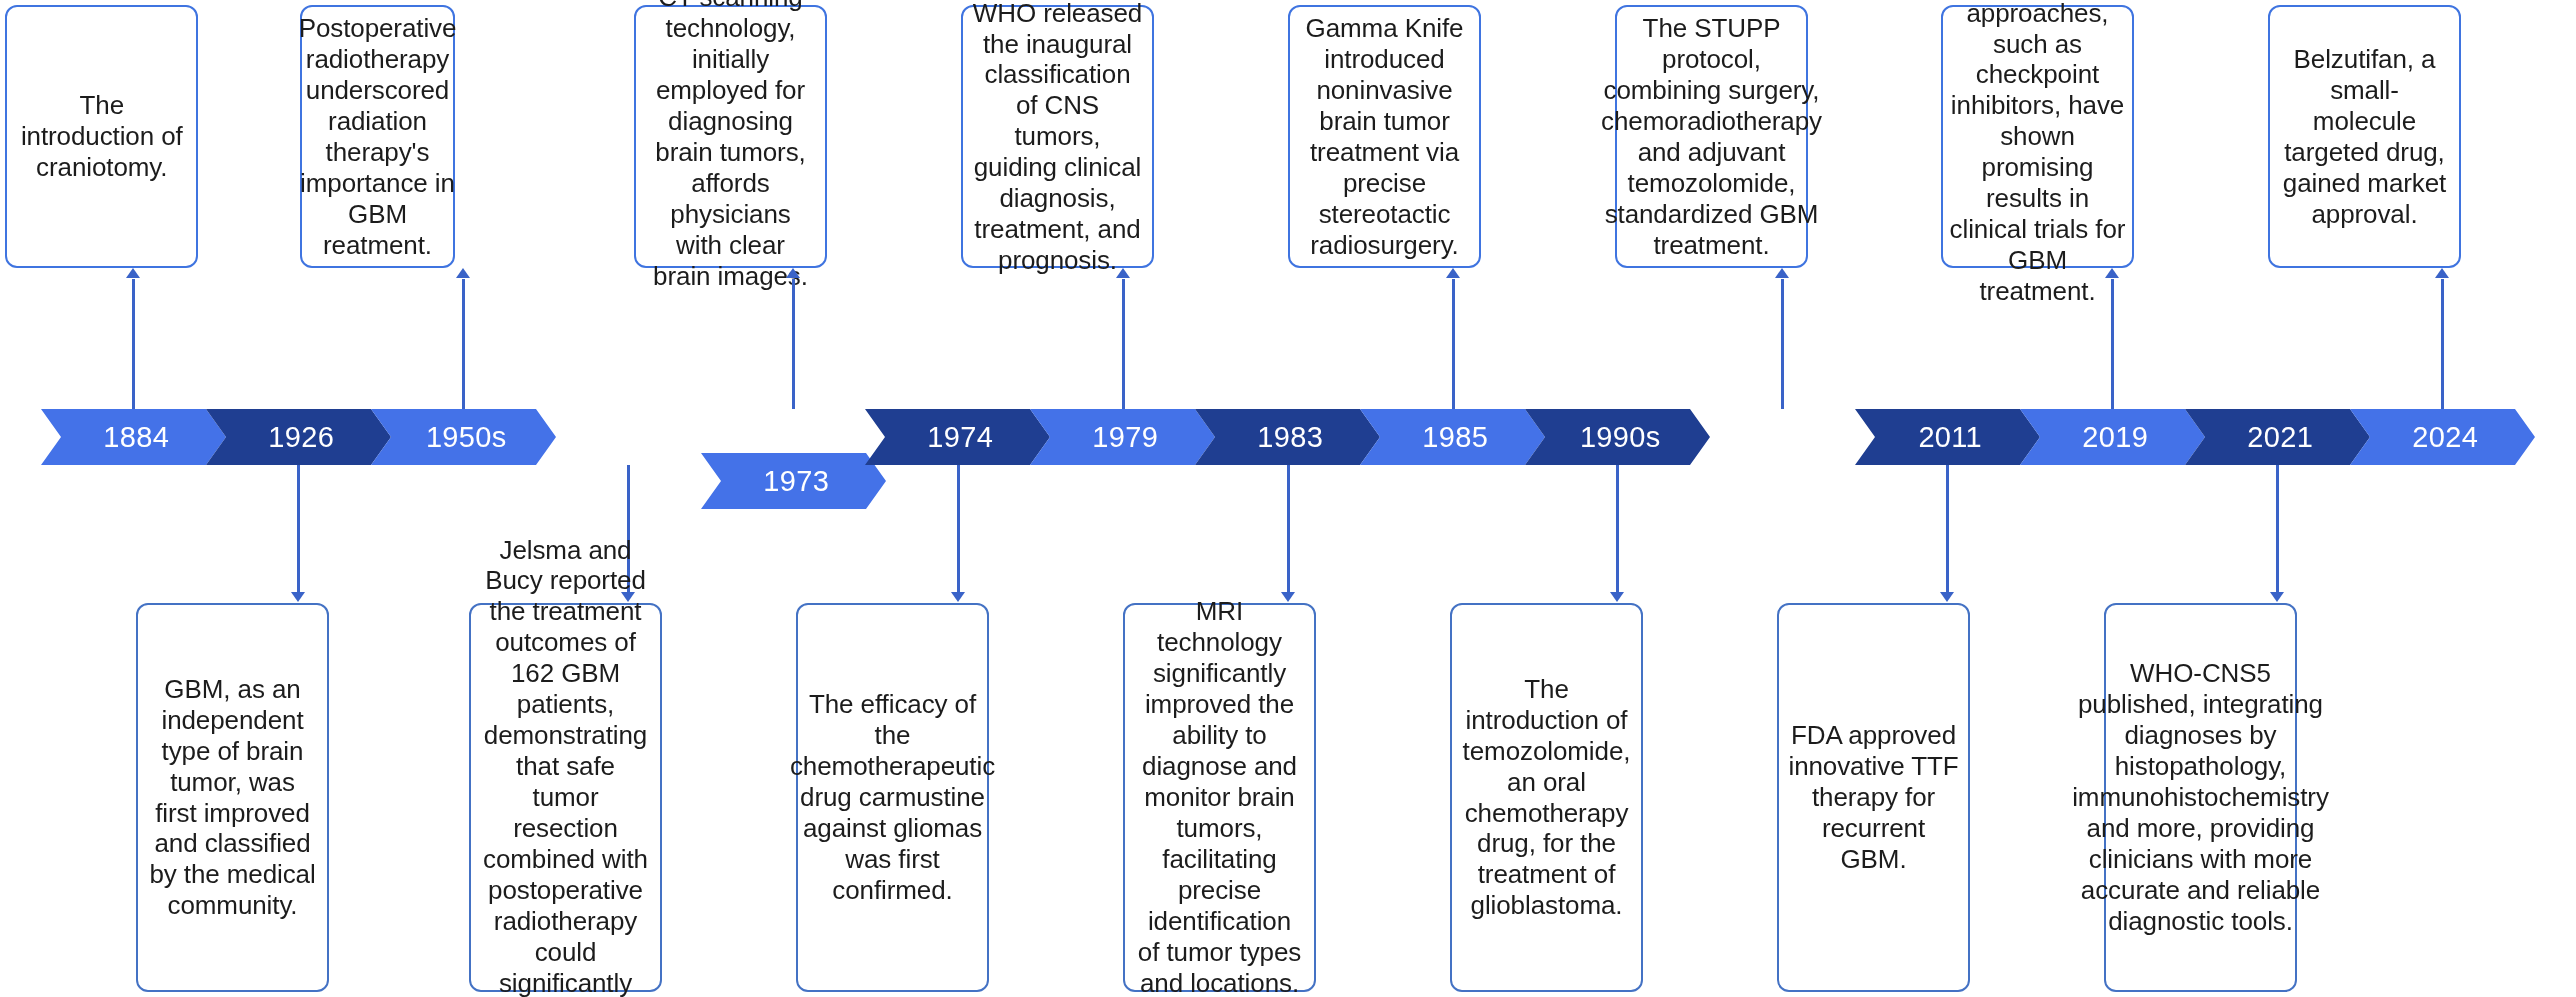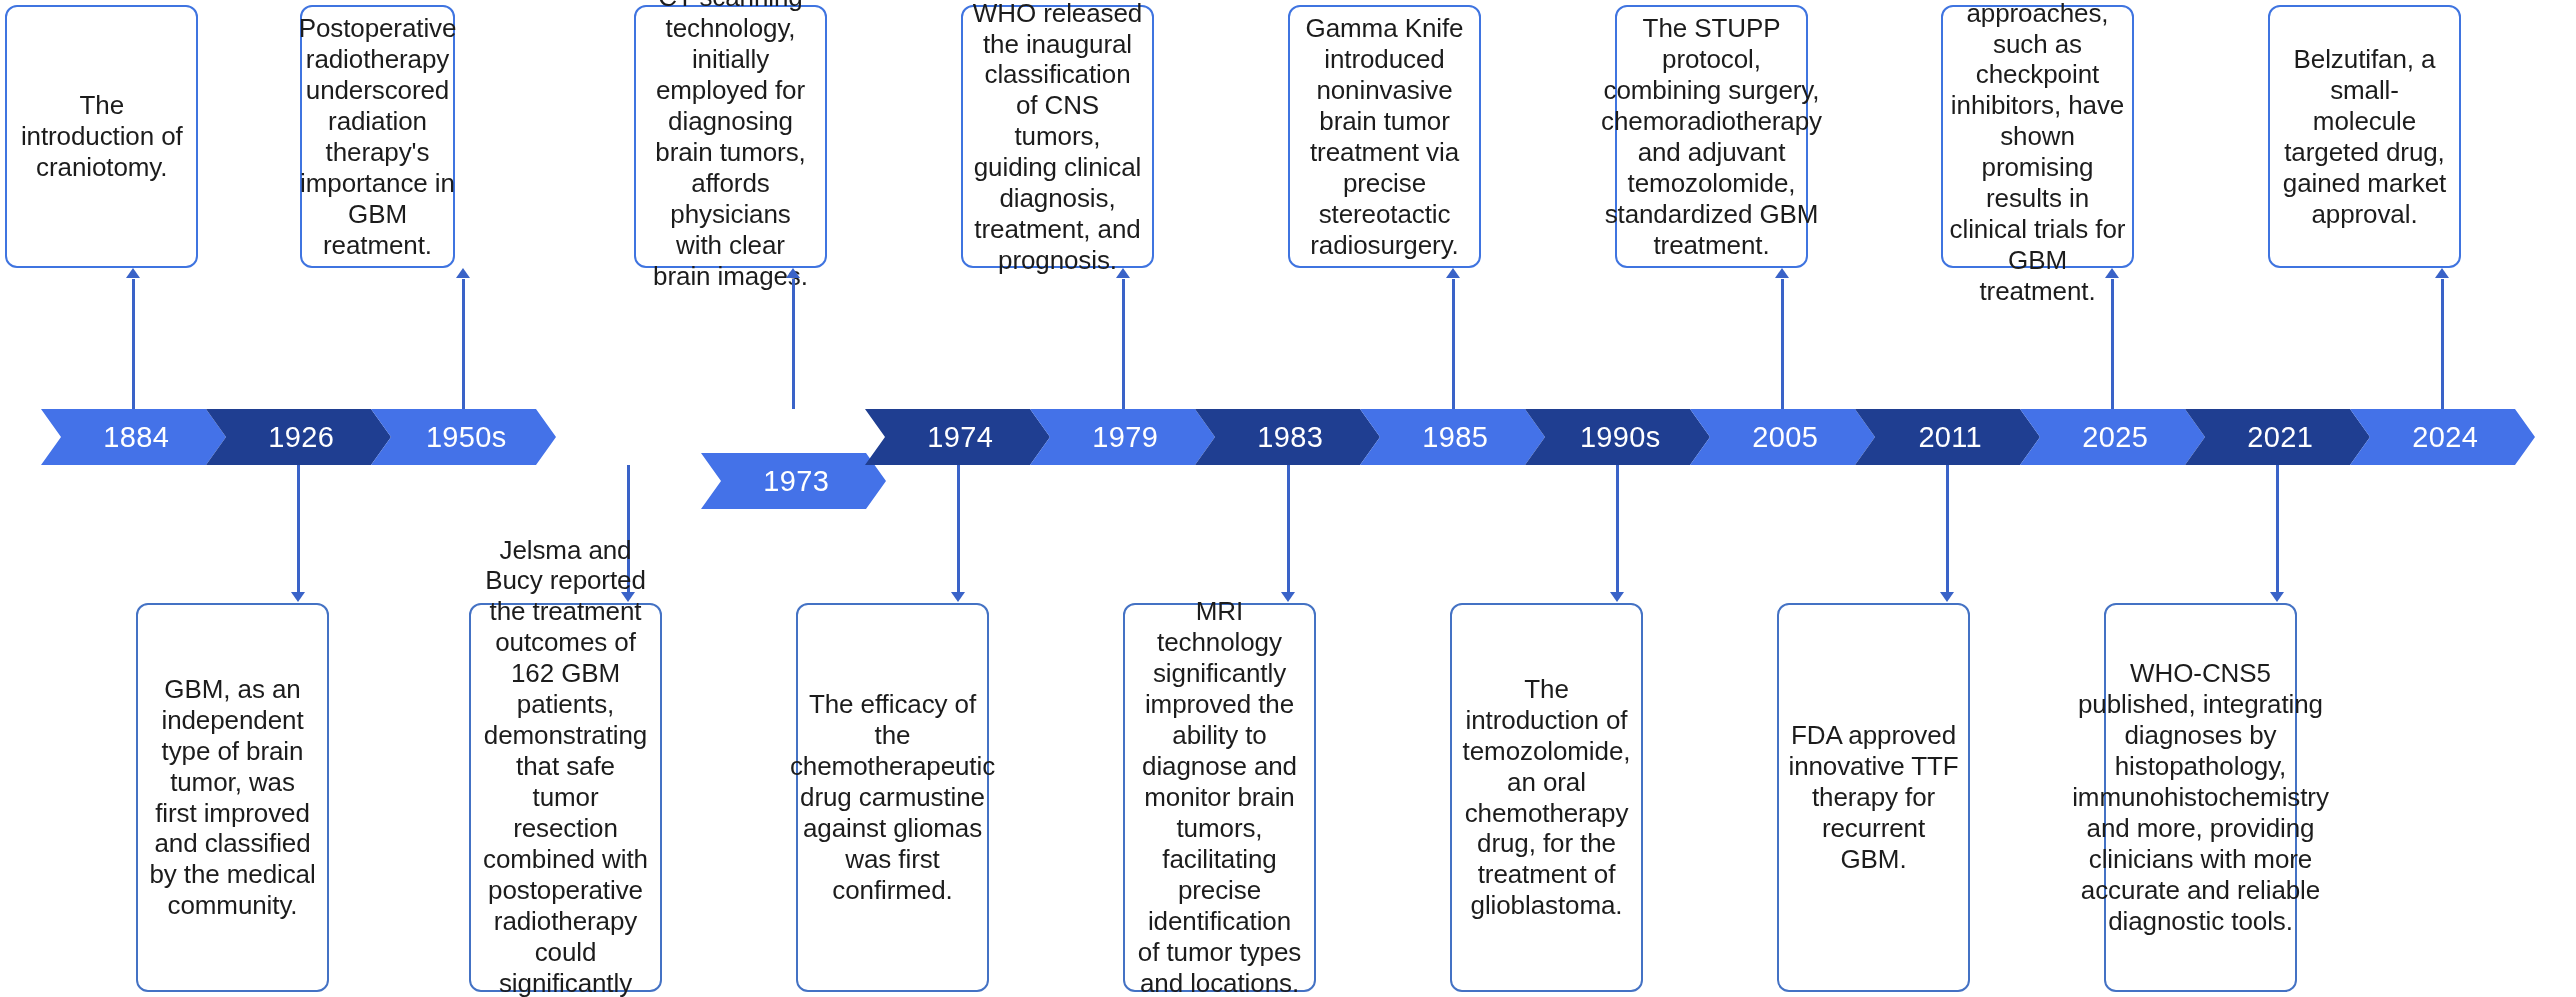--- a/index.html
+++ b/index.html
@@ -148,28 +148,25 @@
       </div>
       <div class="chev dark" style="left: 1154px; width: 185px;">
         <span>1983</span>
       </div>
       <div class="chev light" style="left: 1319px; width: 185px;">
         <span>1985</span>
       </div>
       <div class="chev dark" style="left: 1484px; width: 185px;">
         <span>1990s</span>
       </div>
-      <div class="chev light" style="left: 1649px; width: 185px;">
-        <span>2005</span>
-      </div>
       <div class="chev dark" style="left: 1814px; width: 185px;">
         <span>2011</span>
       </div>
       <div class="chev light" style="left: 1979px; width: 185px;">
-        <span>2025</span>
+        <span>2019</span>
       </div>
       <div class="chev dark" style="left: 2144px; width: 185px;">
         <span>2021</span>
       </div>
       <div class="chev light" style="left: 2309px; width: 185px;">
         <span>2024</span>
       </div>
     </div>
   <div id="bottom-boxes">
       <div class="box bottom" style="left: 136px; top: 603px; width: 193px; height: 389px;">

